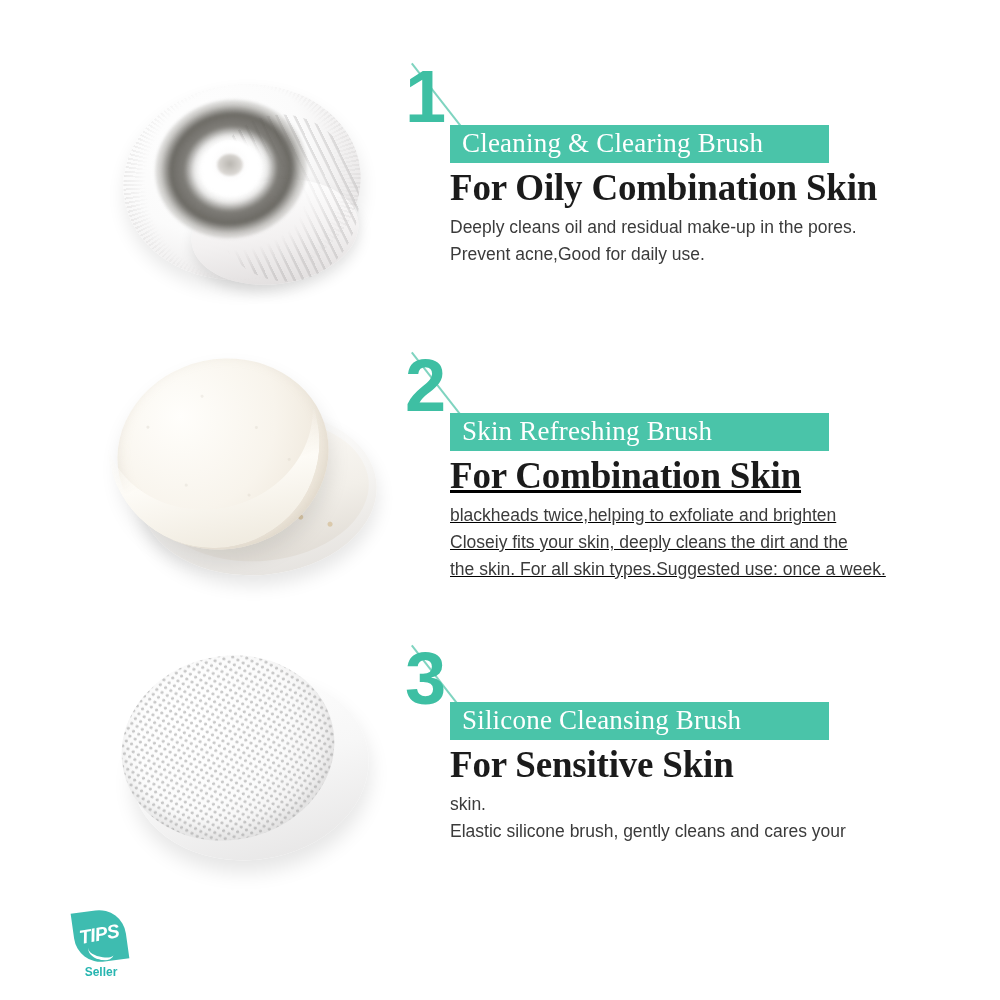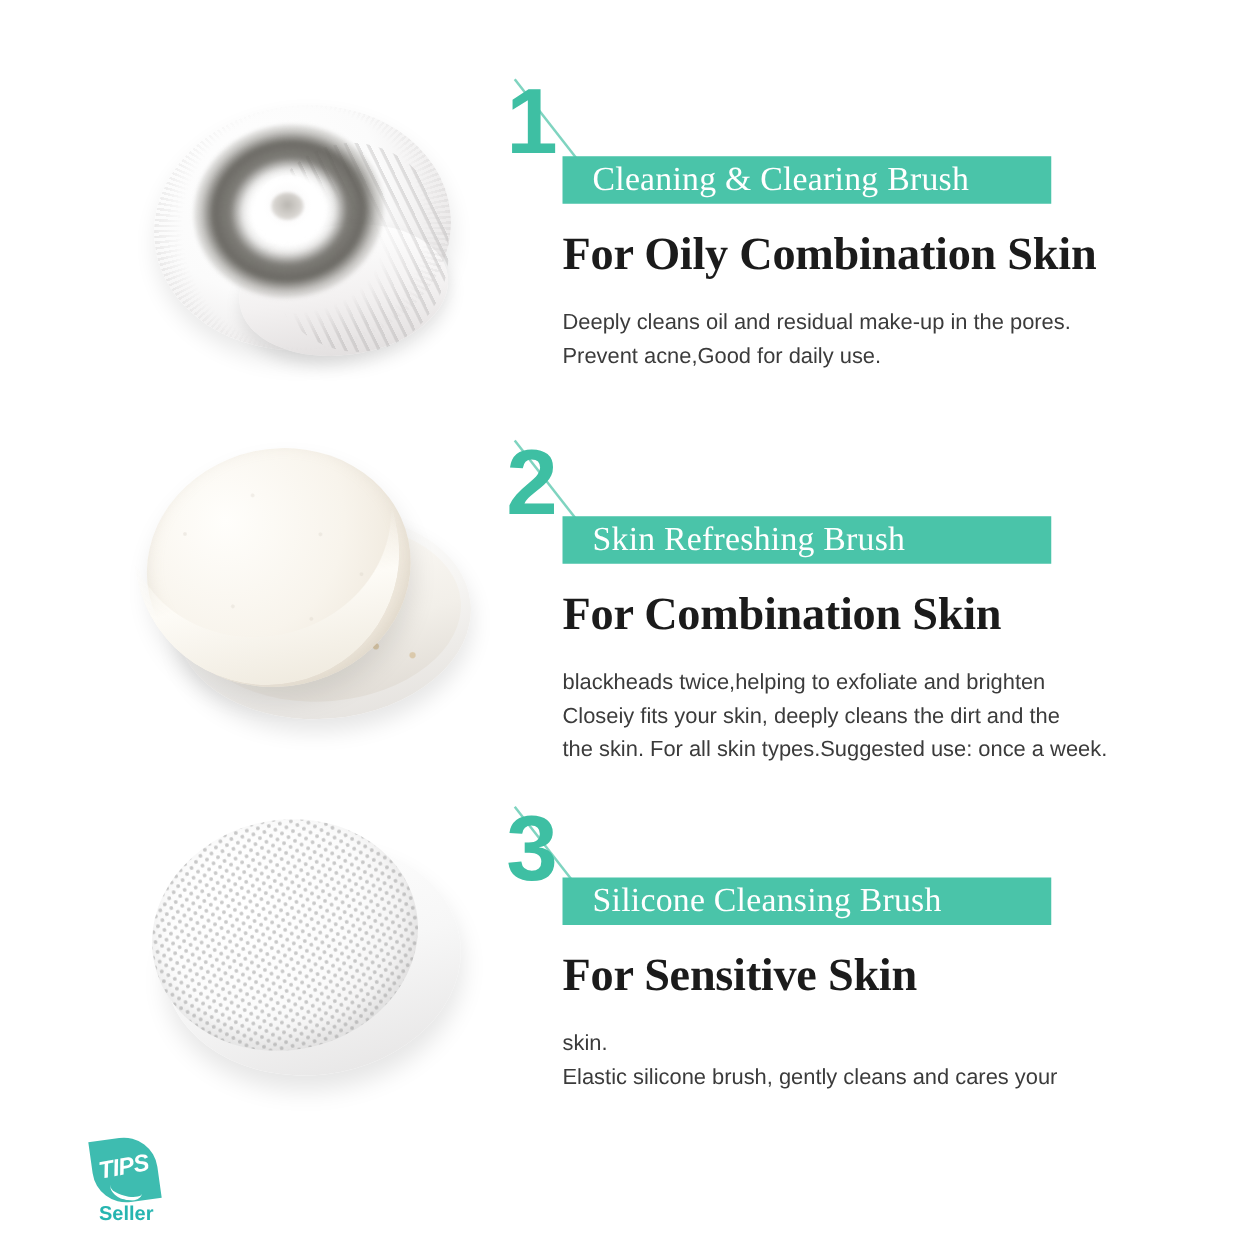--- a/index.html
+++ b/index.html
@@ -236,39 +236,39 @@
     left: 450px;
     width: 520px;
   }
   .tagbar {
     display: inline-block;
     background: #4ac4a9;
     color: #ffffff;
     font-family: "Liberation Serif", serif;
     font-size: 27px;
     line-height: 31px;
-    padding: 3px 0 4px 24px;
+    padding: 3px 0 4px 12px;
     width: 367px;
     letter-spacing: 0.2px;
   }
   .headline {
     font-family: "Liberation Serif", serif;
     font-weight: 700;
     font-size: 37px;
     line-height: 44px;
     color: #1b1b1b;
-    margin-top: 19px;
+    margin-top: 3px;
     letter-spacing: -0.2px;
   }
   .bodytext {
     font-family: "Liberation Sans", sans-serif;
     font-size: 17.5px;
     line-height: 27px;
     color: #3b3b3b;
-    margin-top: 18px;
+    margin-top: 4px;
     max-width: 470px;
   }
   .bodytext div { white-space: nowrap; }
 
   
   .footer {
     position: absolute;
     left: 0;
     top: 905px;
     width: 1000px;
@@ -311,21 +311,21 @@
     transform: rotate(8deg);
   }
   .tips-seller {
     position: absolute;
     left: 0; top: 52px;
     width: 66px;
     text-align: center;
     color: #26b5b0;
     font-family: "Liberation Sans", sans-serif;
     font-weight: 700;
-    font-size: 16px;
+    font-size: 12px;
     line-height: 20px;
   }
   .footer-note {
     position: absolute;
     left: 152px;
     top: 21px;
     font-family: "Liberation Sans", sans-serif;
     font-size: 22.5px;
     line-height: 30px;
     color: #2b2b2b;
@@ -381,21 +381,21 @@
           <div class="b2-puff-edge"></div>
         </div>
       </div>
     </div>
 
     <div class="numbox" style="left:405px; top:12px;">
       <span class="slash"></span>
       <span class="numeral">2</span>
     </div>
 
-    <div class="textblock" style="top:78px;">
+    <div class="textblock" style="top:78px;text-decoration:underline;">
       <div class="tagbar">Skin Refreshing Brush</div>
       <div class="headline">For Combination Skin</div>
       <div class="bodytext">
         <div>blackheads twice,helping to exfoliate and brighten</div>
         <div>Closeiy fits your skin, deeply cleans the dirt and the</div>
         <div>the skin. For all skin types.Suggested use: once a week.</div>
       </div>
     </div>
   </div>
 

